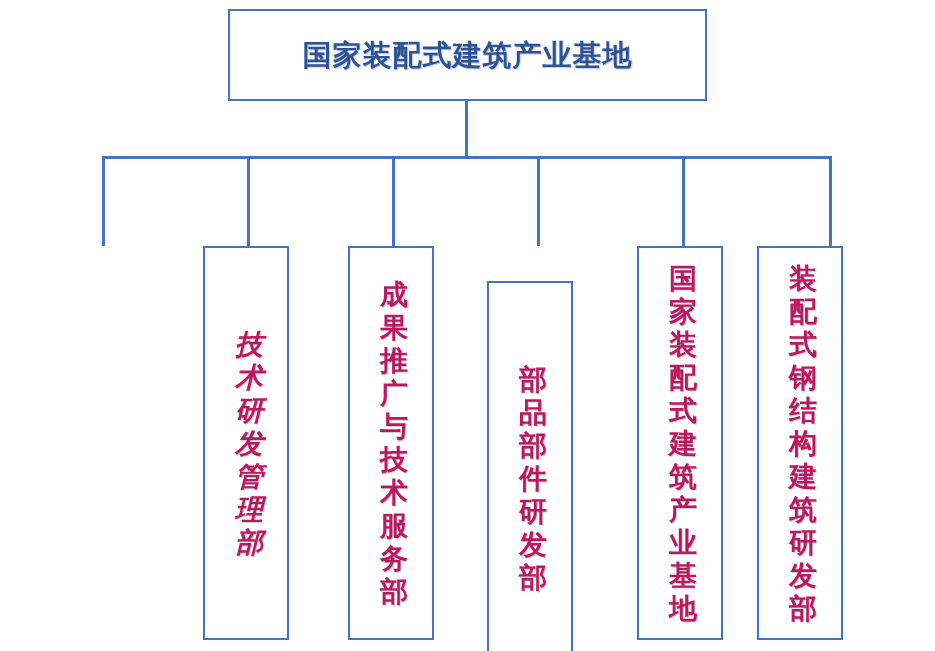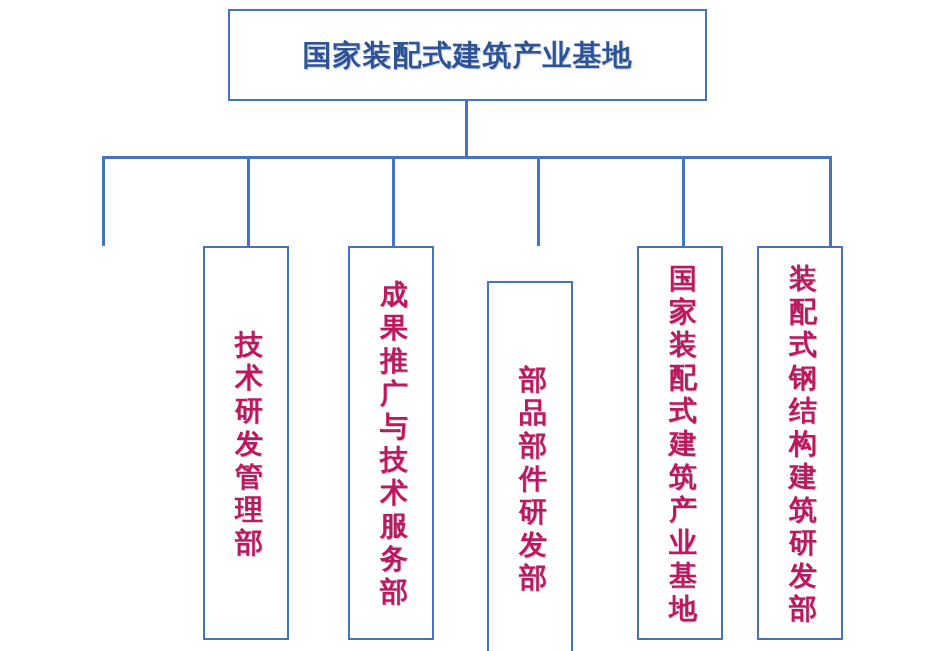--- a/index.html
+++ b/index.html
@@ -92,21 +92,21 @@
   <div class="connector connector-h" style="left:102px; top:156px; width:730px;"></div>
 
   <div class="connector connector-v" style="left:102px; top:156px; height:90px;"></div>
   <div class="connector connector-v" style="left:247px; top:156px; height:90px;"></div>
   <div class="connector connector-v" style="left:392px; top:156px; height:90px;"></div>
   <div class="connector connector-v" style="left:537px; top:156px; height:90px;"></div>
   <div class="connector connector-v" style="left:682px; top:156px; height:90px;"></div>
   <div class="connector connector-v" style="left:829px; top:156px; height:90px;"></div>
 
 
-  <div class="node-box child-node" style="left:203px;">
+  <div class="node-box child-node" style="left:203px;font-style:italic;">
     <span class="child-label">技术研发管理部</span>
   </div>
 
   <div class="node-box child-node" style="left:348px;">
     <span class="child-label">成果推广与技术服务部</span>
   </div>
 
   <div class="node-box child-node" style="left:487px;margin-top:35px;">
     <span class="child-label">部品部件研发部</span>
   </div>

